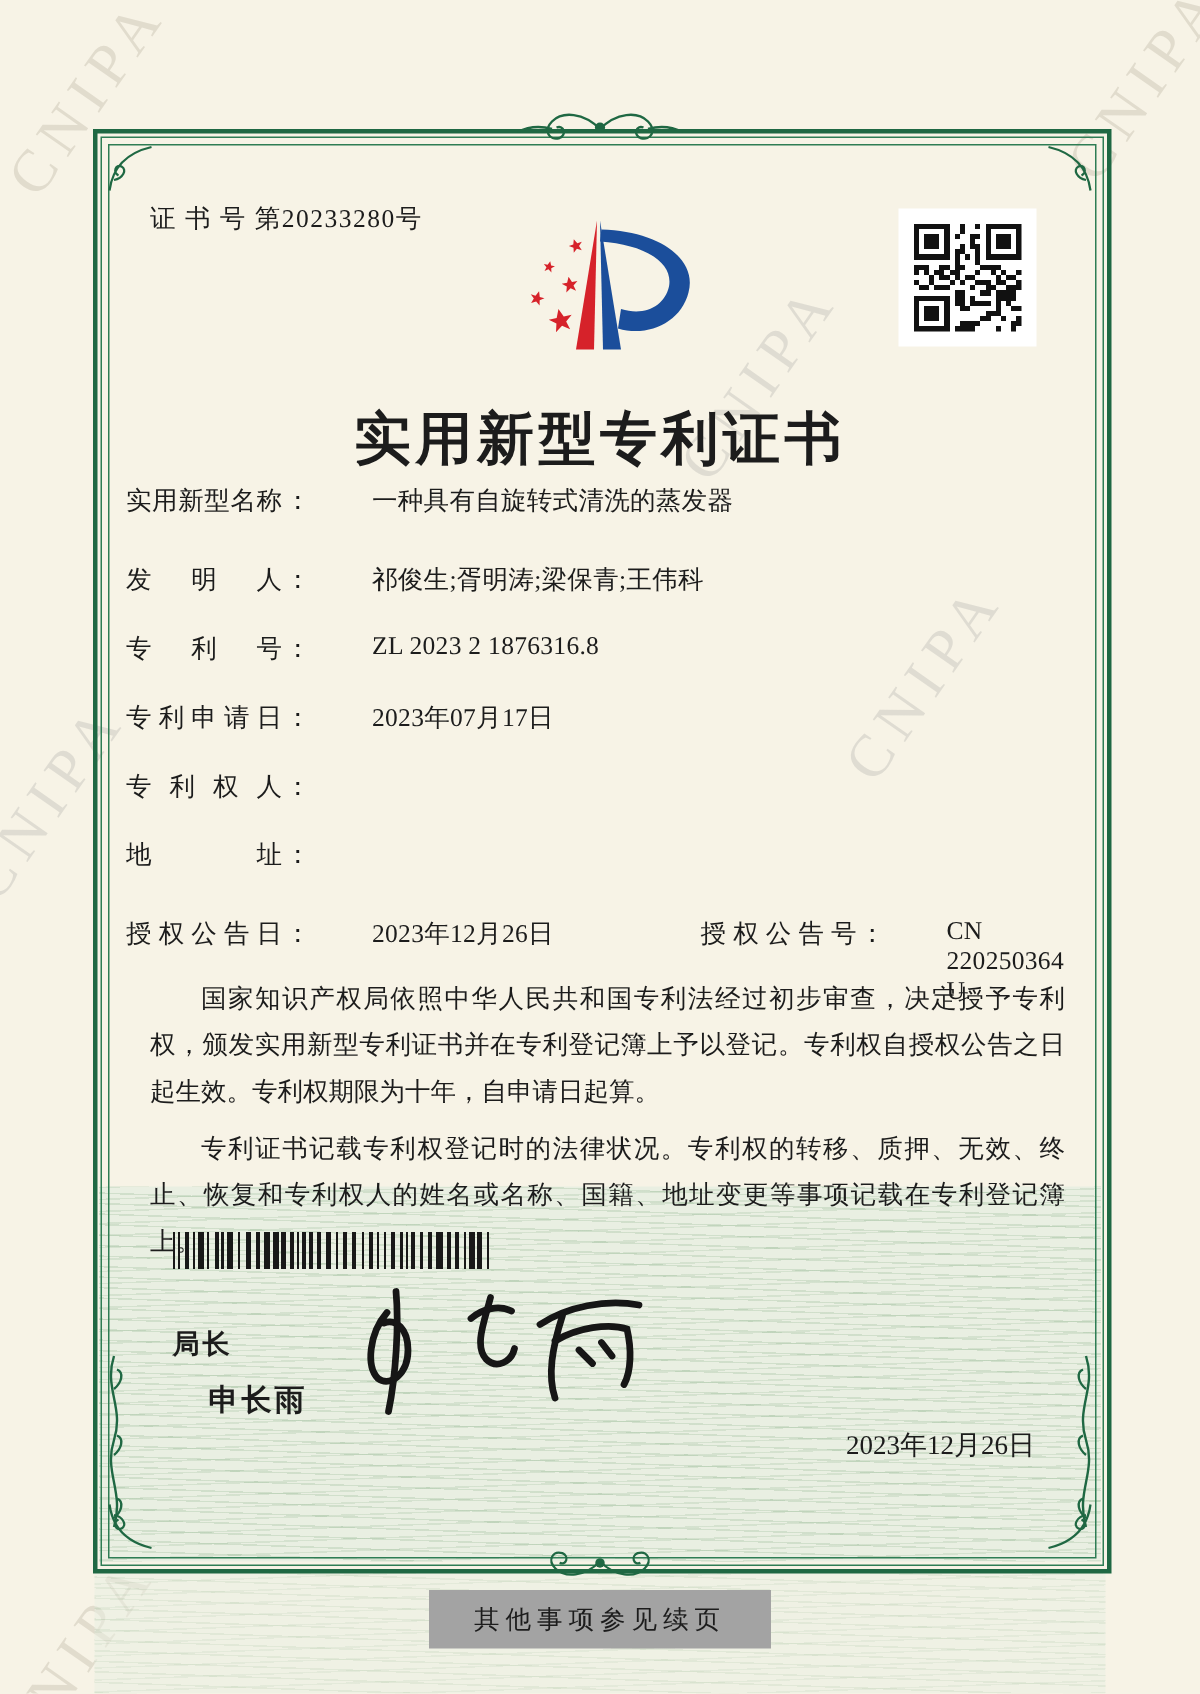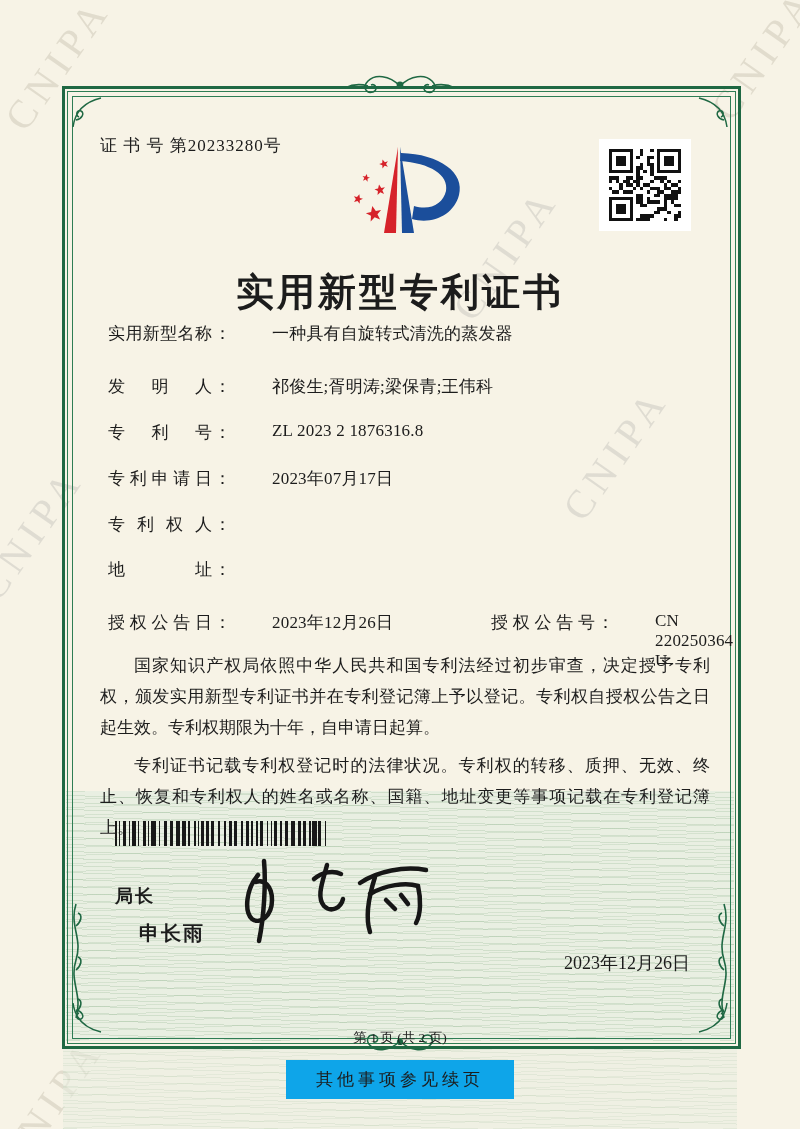--- a/index.html
+++ b/index.html
@@ -31,42 +31,42 @@
   .orn svg{display:block;}
 
   
   .certno{position:absolute;left:100px;top:134px;font-size:17px;letter-spacing:1px;text-align:right;}
   .logo{position:absolute;left:338px;top:139px;}
   .qrbox{position:absolute;left:599px;top:139px;width:92px;height:92px;background:#fff;}
   .qrbox svg{position:absolute;left:10px;top:10px;shape-rendering:crispEdges;}
   .title{position:absolute;left:0;right:0;top:242px;text-align:center;
          font-size:38px;font-weight:700;letter-spacing:3px;}
 
-  .frow{position:absolute;left:108px;width:612px;font-size:17px;display:flex;align-items:flex-start;}
+  .frow{position:absolute;left:84px;width:612px;font-size:17px;display:flex;align-items:flex-start;}
   .flabel{display:inline-block;width:104px;text-align:justify;text-align-last:justify;flex:none;}
   .fcolon{flex:none;margin:0 9px 0 2px;}
   .fvalue{letter-spacing:.2px;margin-left:32px;}
   .fvalue.wrap{width:478px;line-height:1.58;}
   .grant .fvalue.first{width:178px;flex:none;}
   .grant .flabel.second{margin-left:41px;}
 
   .paras{position:absolute;left:100px;top:651px;width:610px;font-size:17px;}
   .paras p{margin:0 0 7px 0;text-indent:2em;line-height:1.82;text-align:justify;}
 
   .barcode{position:absolute;left:115px;top:821px;}
   .sig-title{position:absolute;left:115px;top:884px;font-family:"Liberation Sans",sans-serif;
              font-weight:700;font-size:18px;letter-spacing:2px;}
   .sig-name{position:absolute;left:115px;top:920px;font-family:"Liberation Sans",sans-serif;
             font-weight:700;font-size:20px;letter-spacing:2px;margin-left:24px;}
   .sig-hand{position:absolute;left:228px;top:853px;}
   .grant-date{position:absolute;left:430px;top:951px;width:260px;text-align:right;font-size:18px;}
 
   .pageno{position:absolute;left:0;right:0;top:1029px;text-align:center;font-size:13.5px;color:#222;}
   .notebox{position:absolute;left:50%;top:1060px;transform:translateX(-50%);
-           background:#0ea5e9;padding:8px 30px;font-size:17px;letter-spacing:4px;}
+           background:#a3a3a3;padding:8px 30px;font-size:17px;letter-spacing:4px;}
 </style>
 </head>
 <body>
 
 <div class="page">
 
   <span class="wm" style="left:-18px;top:40px">CNIPA</span>
   <span class="wm" style="left:688px;top:30px">CNIPA</span>
   <span class="wm onwhite" style="left:430px;top:230px">CNIPA</span>
   <span class="wm onwhite" style="left:540px;top:430px">CNIPA</span>
@@ -471,16 +471,15 @@
       <path d="M99,12 C95,28 88,44 96,53 C103,60 113,55 115,46"></path>
       <path d="M132,30 C150,18 176,13 198,17"></path>
       <path d="M147,24 C140,46 137,64 142,79"></path>
       <path d="M142,41 C157,32 178,29 190,33 C193,46 193,61 188,70"></path>
       <path d="M158,47 L167,56 M173,42 L180,51"></path>
     </svg>
   </div>
 
   <div class="grant-date">2023年12月26日</div>
 
-  <div class="pageno">第 1 页 (共 2 页)</div>
   <div class="notebox">其他事项参见续页</div>
 
 </div>
 
 </body></html>

